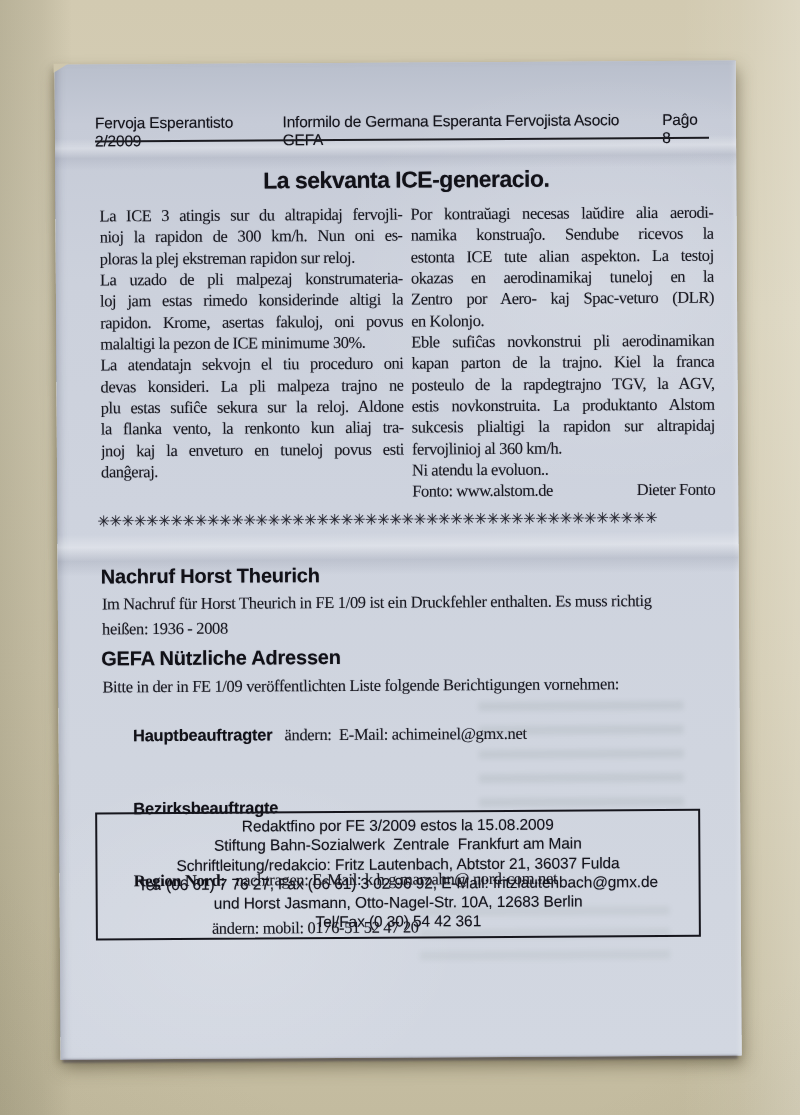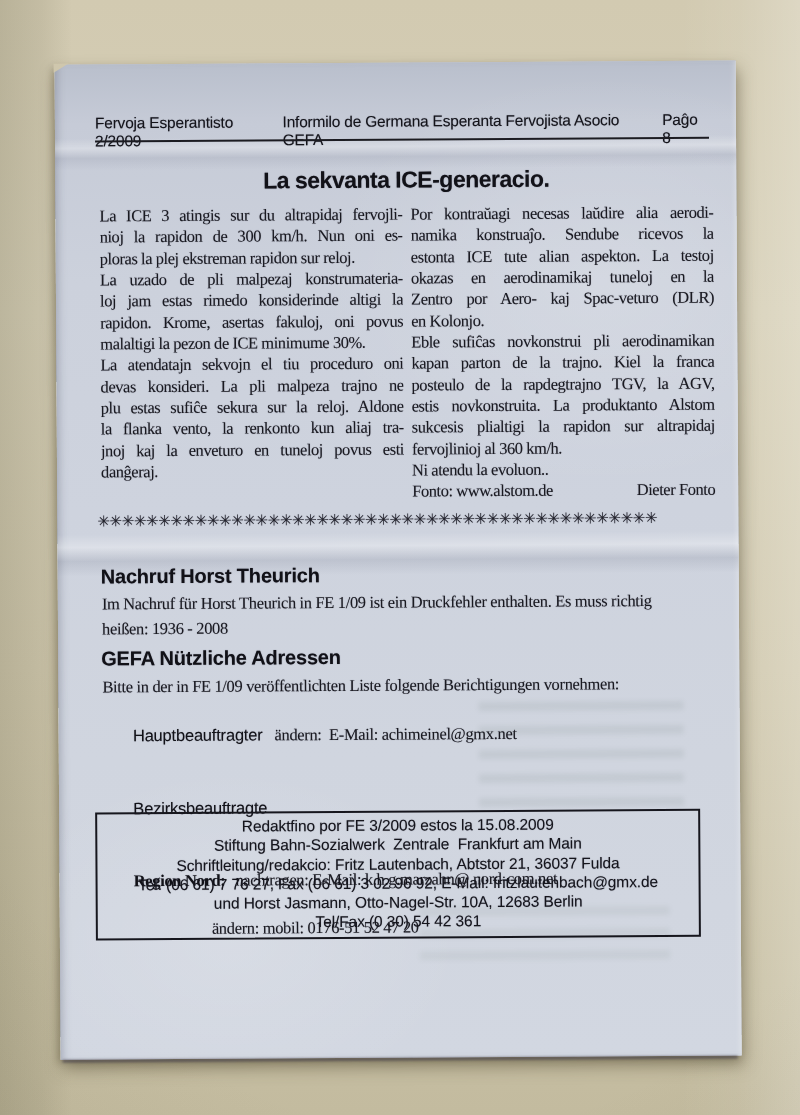--- a/index.html
+++ b/index.html
@@ -93,21 +93,21 @@
     position:absolute;left:43px;font-size:20px;font-weight:bold;letter-spacing:-0.2px;
     color:#111117;text-shadow:0 0 1px rgba(25,25,45,0.5);
   }
   .nachruf-heading{top:501px;}
   .nachruf-body{position:absolute;left:44px;top:528px;width:600px;}
   .nachruf-body .ln{display:block;line-height:24.5px;font-size:16.5px;letter-spacing:-0.35px;}
 
   .adressen-heading{top:583px;}
   .adressen-body{position:absolute;left:44px;top:611px;width:605px;}
   .adr-ln{line-height:24px;font-size:16.5px;letter-spacing:-0.35px;white-space:pre-wrap;}
-  .lbl-sans{font-family:"Liberation Sans","DejaVu Sans",sans-serif;font-weight:normal;
+  .lbl-sans{font-family:"Liberation Sans","DejaVu Sans",sans-serif;font-weight:bold;
     font-size:16.5px;letter-spacing:-0.2px;margin-right:12px;color:#111117;}
   .lbl-serif{font-weight:bold;margin-right:10px;color:#111117;}
   .indent{padding-left:108px;}
 
   .impressum{
     position:absolute;left:36px;top:748px;width:601px;
     border:2px solid #16161d;padding:3px 0 5px 0;text-align:center;
     font-size:15.5px;letter-spacing:-0.1px;color:#15151c;
     text-shadow:0 0 1px rgba(30,30,52,0.45);
   }

